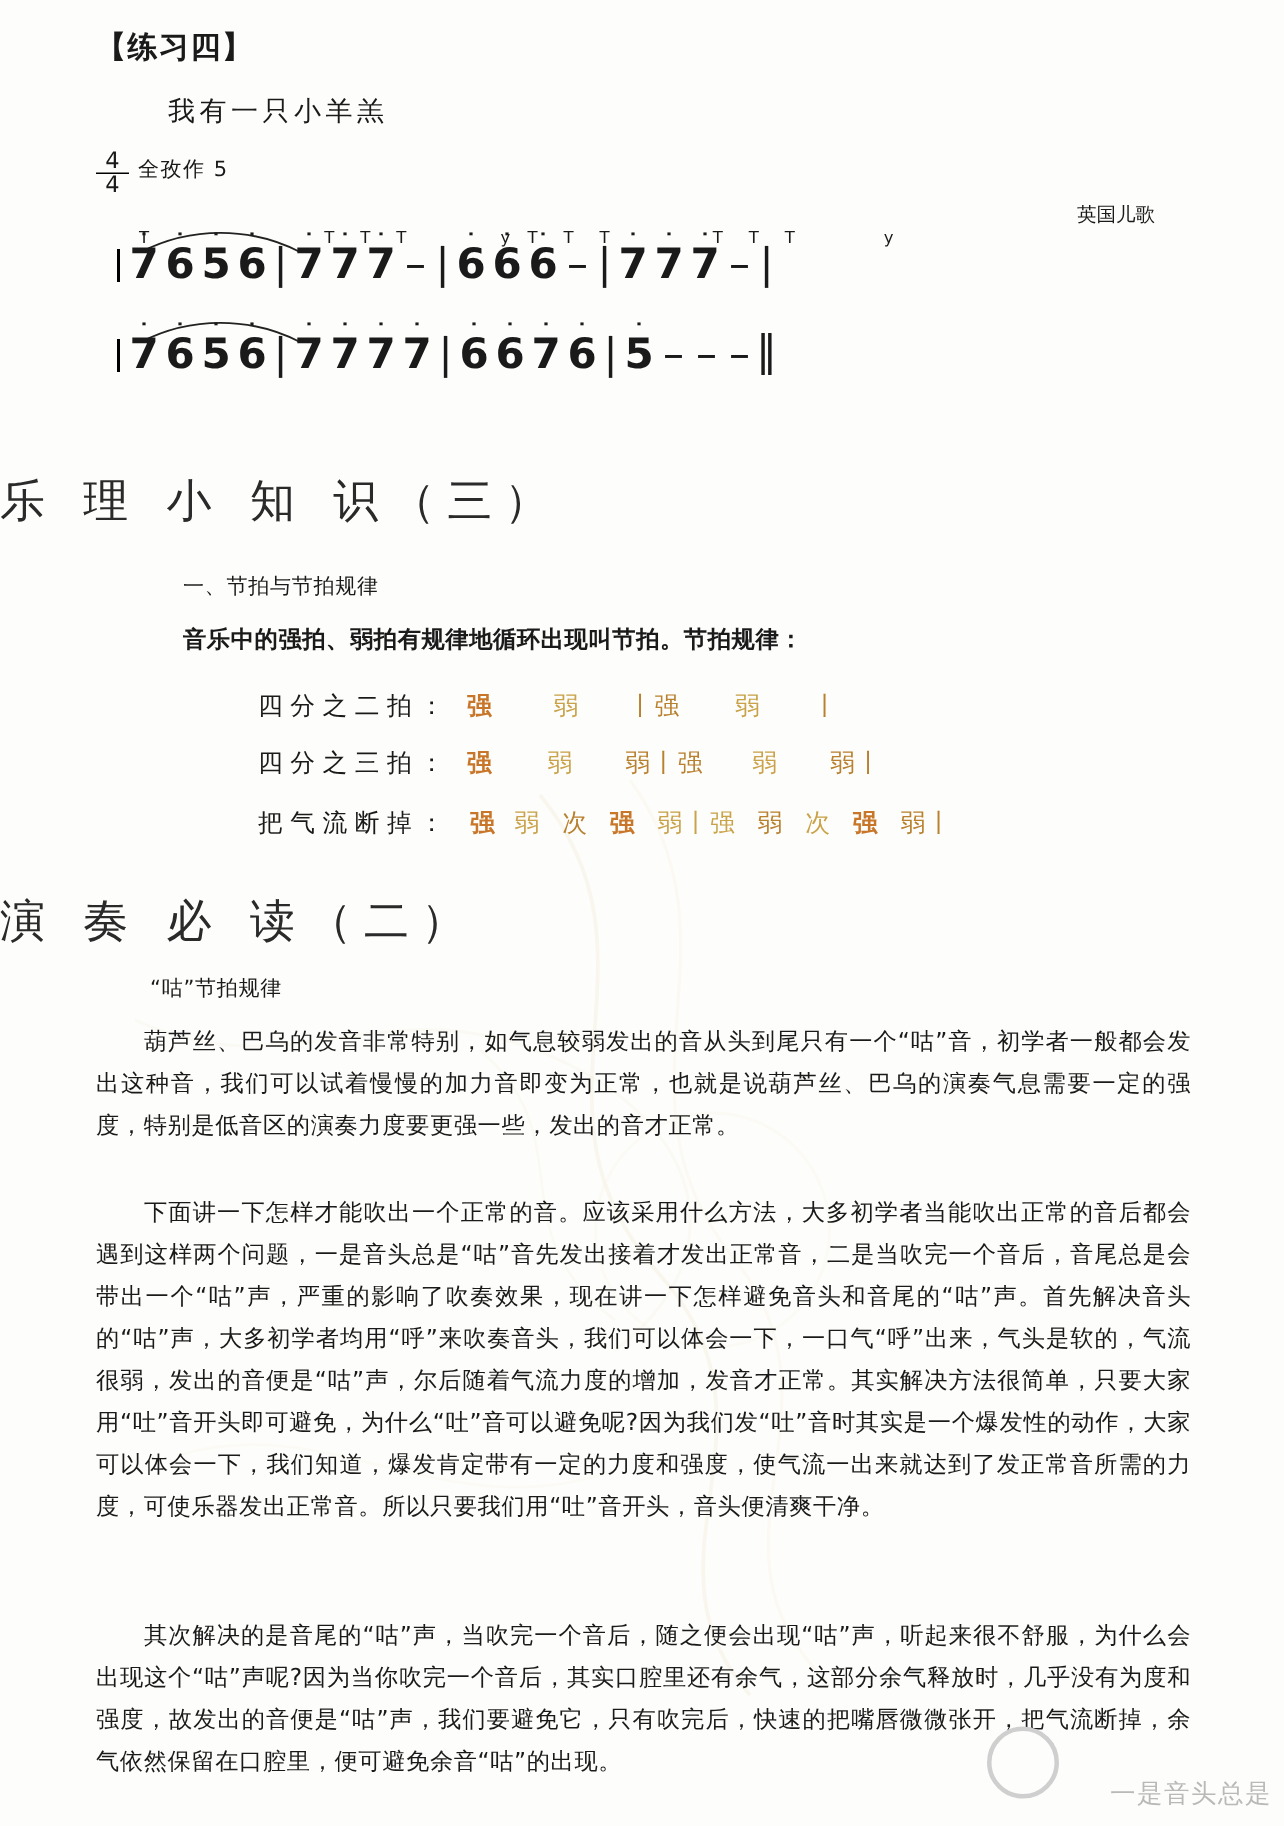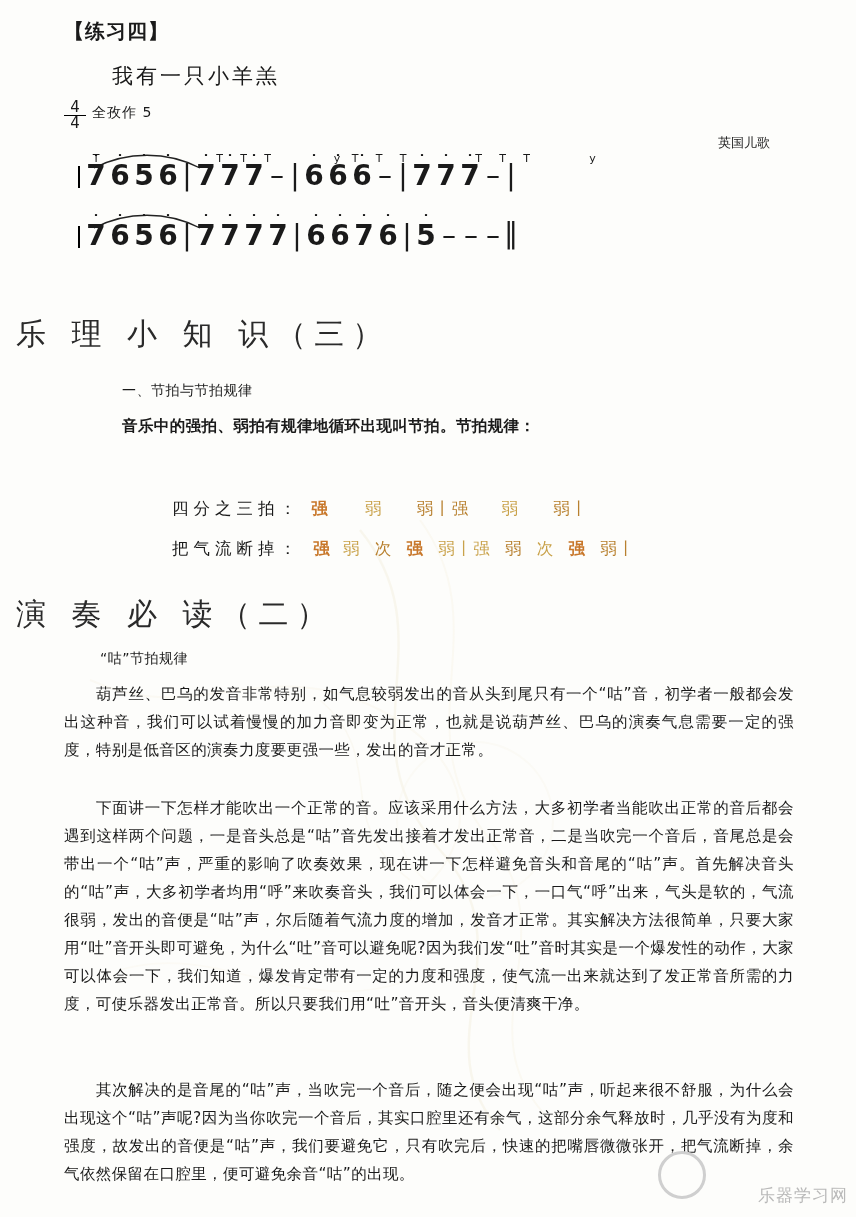--- a/index.html
+++ b/index.html
@@ -13,21 +13,21 @@
     font-family: "DejaVu Sans", "Liberation Sans", sans-serif;
     color: #1a1a1a;
     position: relative;
     overflow: hidden;
   }
   .page {
     position: relative;
     width: 856px;
     height: 1217px;
     box-sizing: border-box;
-    padding: 16px;
+    padding: 0;
   }
 
   
   .bg-swirl {
     position: absolute;
     pointer-events: none;
     opacity: 0.22;
   }
 
   
@@ -36,21 +36,21 @@
     left: 64px;
     top: 18px;
     font-size: 20px;
     font-weight: bold;
     letter-spacing: 1px;
   }
   .song-title {
     position: absolute;
     left: 112px;
     top: 62px;
-    font-size: 21px;
+    font-size: 18px;
     letter-spacing: 3px;
   }
 
   
   .time-sig {
     position: absolute;
     left: 64px;
     top: 100px;
     width: 22px;
     text-align: center;
@@ -239,20 +239,28 @@
       <span class="n dot-over">7</span><span class="n dot-over">6</span><span class="n dot-over">5</span><span class="n dot-over">6</span><span class="bar">|</span><span class="n dot-over">7</span><span class="n dot-over">7</span><span class="n dot-over">7</span><span class="n dot-over">7</span><span class="bar">|</span><span class="n dot-over">6</span><span class="n dot-over">6</span><span class="n dot-over">7</span><span class="n dot-over">6</span><span class="bar">|</span><span class="n dot-over">5</span><span class="dash">–</span><span class="dash">–</span><span class="dash">–</span><span class="endbar">‖</span>
     </div>
   </div>
 
   <div class="sec-head sec-head-1">乐 理 小 知 识（三）</div>
 
   <div class="sub-head" style="left:122px; top:382px;">一、节拍与节拍规律</div>
 
   <div class="para" style="left:122px; top:412px; width:640px;font-weight:bold;">音乐中的强拍、弱拍有规律地循环出现叫节拍。节拍规律：</div>
 
+  <div class="beat-line" style="left:172px; top:460px;">
+    <span class="lbl">四分之二拍：</span>
+    <span class="accent-strong" style="margin-left:4px">强</span>
+    <span class="accent-weak" style="margin-left:34px">弱</span>
+    <span class="accent-mid" style="margin-left:26px">丨强</span>
+    <span class="accent-weak" style="margin-left:30px">弱</span>
+    <span class="accent-mid" style="margin-left:28px">丨</span>
+  </div>
 
   <div class="beat-line" style="left:172px; top:498px;">
     <span class="lbl">四分之三拍：</span>
     <span class="accent-strong" style="margin-left:4px">强</span>
     <span class="accent-weak" style="margin-left:30px">弱</span>
     <span class="accent-mid" style="margin-left:28px">弱丨强</span>
     <span class="accent-weak" style="margin-left:26px">弱</span>
     <span class="accent-mid" style="margin-left:28px">弱丨</span>
   </div>
 
@@ -274,16 +282,16 @@
   <div class="sub-head" style="left:100px; top:650px;">“咕”节拍规律</div>
 
   <div class="para" style="left:64px; top:680px; width:730px; text-indent:32px;">葫芦丝、巴乌的发音非常特别，如气息较弱发出的音从头到尾只有一个“咕”音，初学者一般都会发出这种音，我们可以试着慢慢的加力音即变为正常，也就是说葫芦丝、巴乌的演奏气息需要一定的强度，特别是低音区的演奏力度要更强一些，发出的音才正常。</div>
 
   <div class="para" style="left:64px; top:794px; width:730px; text-indent:32px;">下面讲一下怎样才能吹出一个正常的音。应该采用什么方法，大多初学者当能吹出正常的音后都会遇到这样两个问题，一是音头总是“咕”音先发出接着才发出正常音，二是当吹完一个音后，音尾总是会带出一个“咕”声，严重的影响了吹奏效果，现在讲一下怎样避免音头和音尾的“咕”声。首先解决音头的“咕”声，大多初学者均用“呼”来吹奏音头，我们可以体会一下，一口气“呼”出来，气头是软的，气流很弱，发出的音便是“咕”声，尔后随着气流力度的增加，发音才正常。其实解决方法很简单，只要大家用“吐”音开头即可避免，为什么“吐”音可以避免呢?因为我们发“吐”音时其实是一个爆发性的动作，大家可以体会一下，我们知道，爆发肯定带有一定的力度和强度，使气流一出来就达到了发正常音所需的力度，可使乐器发出正常音。所以只要我们用“吐”音开头，音头便清爽干净。</div>
 
   <div class="para" style="left:64px; top:1076px; width:730px; text-indent:32px;">其次解决的是音尾的“咕”声，当吹完一个音后，随之便会出现“咕”声，听起来很不舒服，为什么会出现这个“咕”声呢?因为当你吹完一个音后，其实口腔里还有余气，这部分余气释放时，几乎没有为度和强度，故发出的音便是“咕”声，我们要避免它，只有吹完后，快速的把嘴唇微微张开，把气流断掉，余气依然保留在口腔里，便可避免余音“咕”的出现。</div>
 
   <div class="watermark-ring"></div>
   <div class="watermark">
-    <span>乐器学习网</span>
+    <span>一是音头总是</span>
   </div>
 
 </div>
 
 </body></html>

